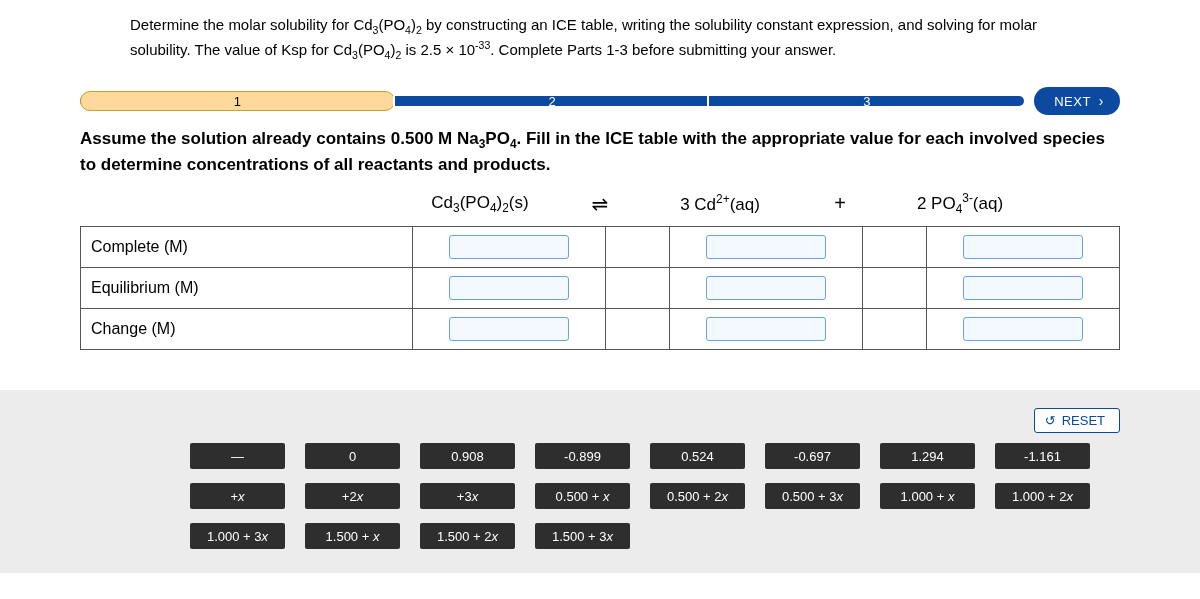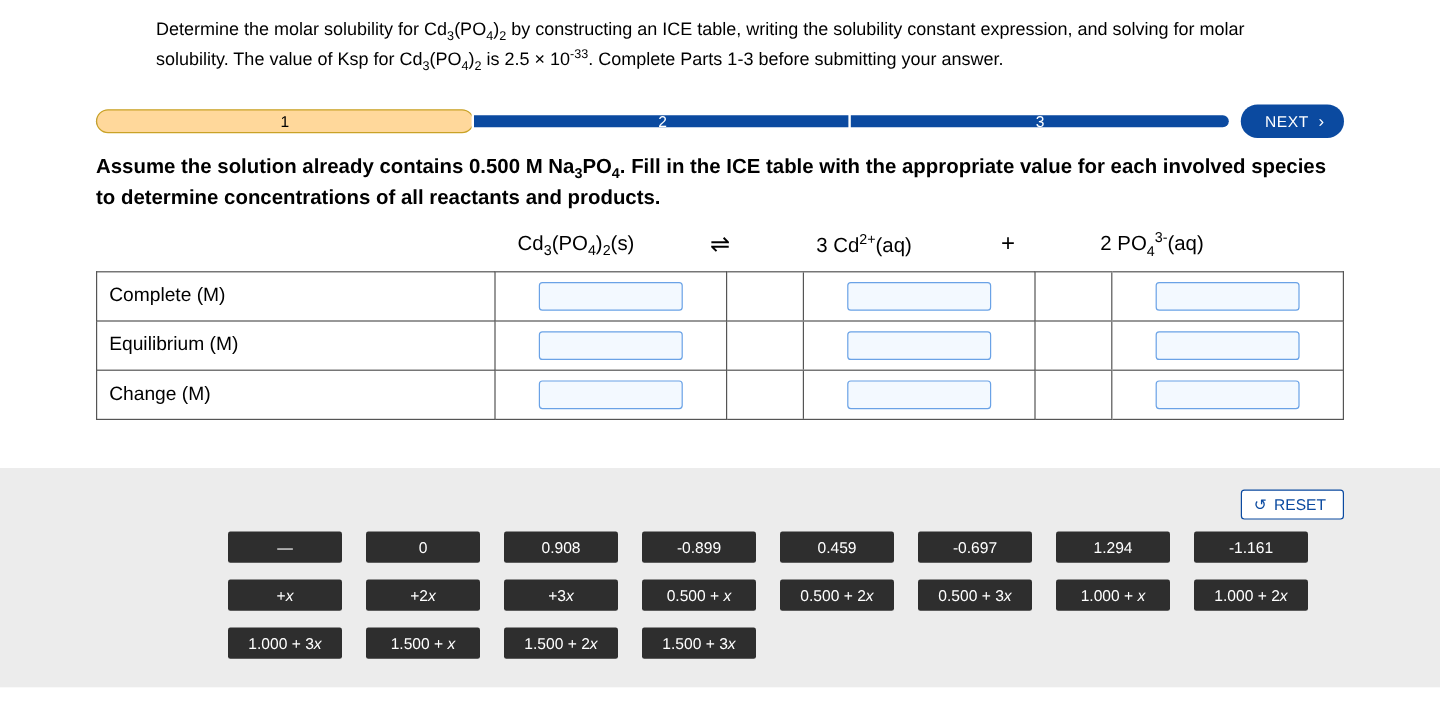--- a/index.html
+++ b/index.html
@@ -132,21 +132,21 @@
     <button class="reset-btn">
       <span>↺</span>
       <span>RESET</span>
     </button>
   </div>
   <div class="tiles">
     <div class="tile">—</div>
     <div class="tile">0</div>
     <div class="tile">0.908</div>
     <div class="tile">-0.899</div>
-    <div class="tile">0.459</div>
+    <div class="tile">0.524</div>
     <div class="tile">-0.697</div>
     <div class="tile">1.294</div>
     <div class="tile">-1.161</div>
     <div class="tile">
         <span>+<span class="x">x</span></span>
       </div>
     <div class="tile">
         <span>+2<span class="x">x</span></span>
       </div>
     <div class="tile">

